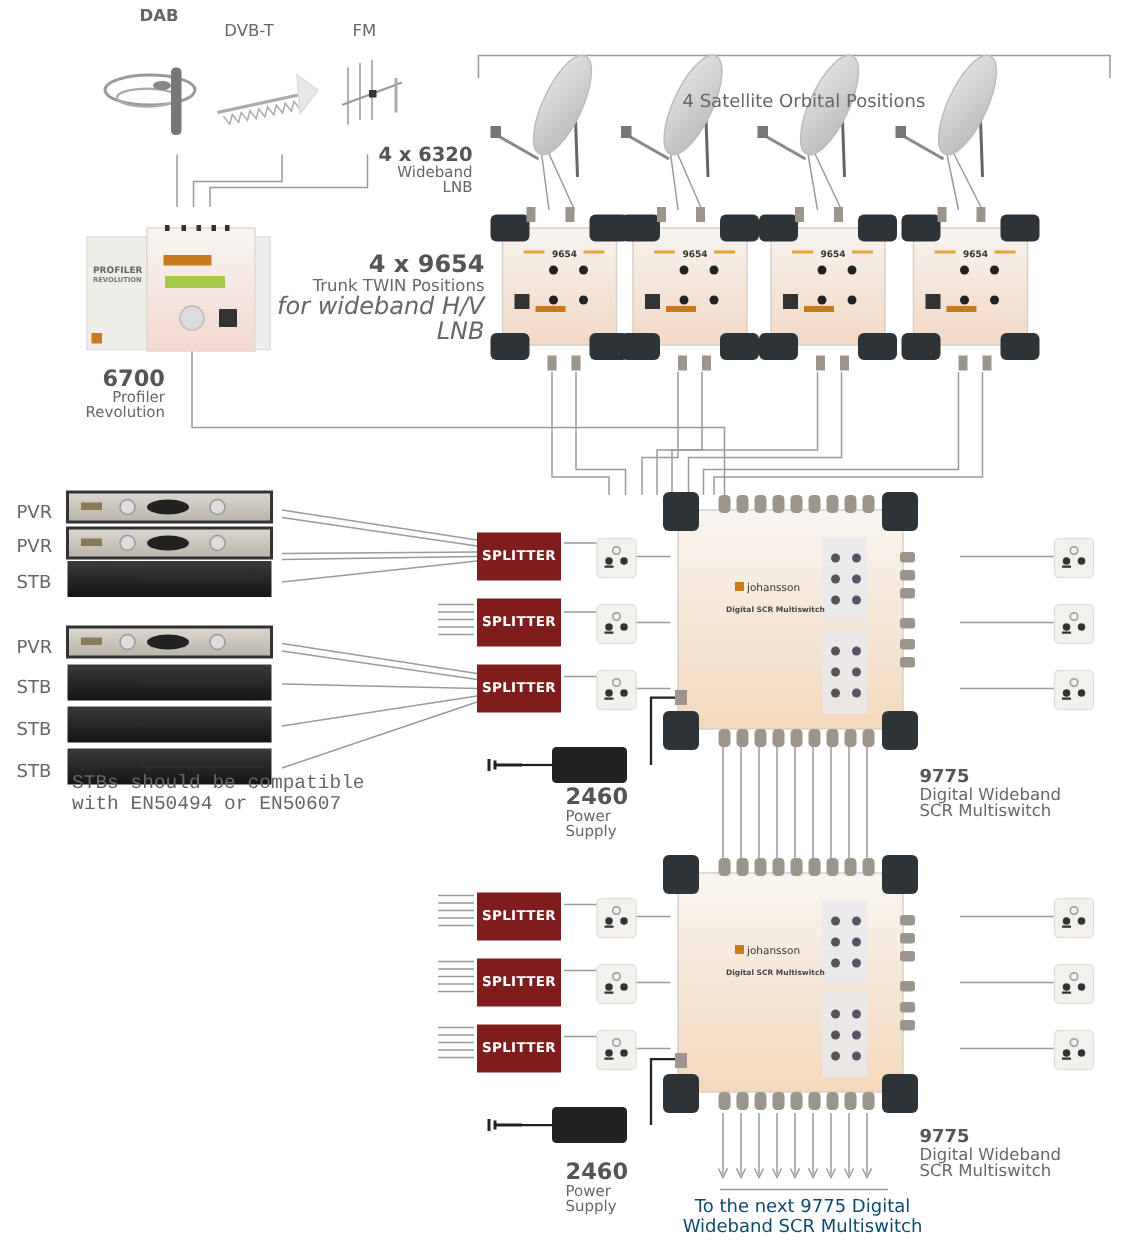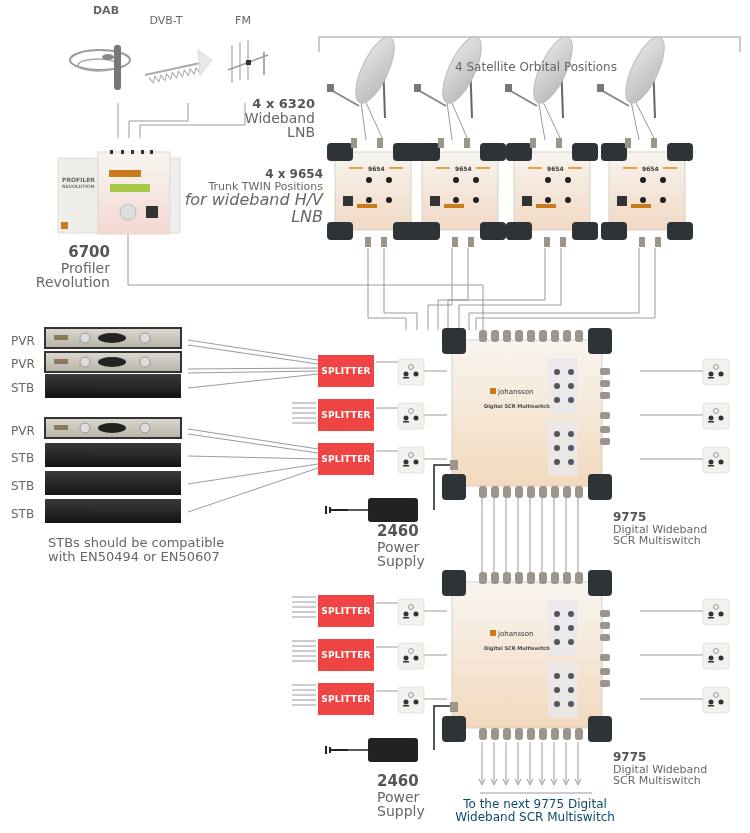--- a/index.html
+++ b/index.html
@@ -3,24 +3,24 @@
 <meta charset="utf-8">
 <style>
   html, body { margin:0; padding:0; background:#ffffff; }
   body { width:750px; height:833px; position:relative; overflow:hidden;
          font-family:"DejaVu Sans", sans-serif; color:#555; }
   #diagram { position:absolute; left:0; top:0; width:750px; height:833px; }
   .lbl { position:absolute; font-family:"DejaVu Sans", sans-serif; color:#666; line-height:1.05; }
   .ant-lbl { position:absolute; font-size:11px; color:#666; text-align:center; width:60px; }
   .title-lbl { position:absolute; font-size:12px; color:#666; }
   .num { font-weight:bold; color:#555; font-size:15px; display:block; }
-  .sub { font-size:14px; color:#666; display:block; }
+  .sub { font-size:10px; color:#666; display:block; }
   .right { text-align:right; }
   .dev-lbl { position:absolute; font-size:12px; color:#666; }
-  .splitter { position:absolute; width:56px; height:32px; background:#ef4444; color:#fff;
+  .splitter { position:absolute; width:56px; height:32px; background:#7f1d1d; color:#fff;
               font-size:9px; font-weight:bold; display:flex; align-items:center; justify-content:center;
               letter-spacing:0.2px; }
   .note { position:absolute; font-size:13px; color:#666; line-height:1.05; }
   .next-lbl { position:absolute; font-size:12px; color:#0c4a6e; text-align:center; line-height:1.1; }
 </style>
 </head>
 <body>
 
 <svg id="diagram" viewBox="0 0 750 833" xmlns="http://www.w3.org/2000/svg">
   <defs>
@@ -509,40 +509,40 @@
 
 <div class="title-lbl" style="left:455px;top:14px;margin-top:46px;">4 Satellite Orbital Positions</div>
 
 <div class="lbl right" style="left:200px;top:97px;width:115px;">
   <span class="num" style="font-size:13px;">4 x 6320</span>
   <span class="sub">Wideband</span>
   <span class="sub">LNB</span>
 </div>
 
 <div class="lbl right" style="left:180px;top:168px;width:143px;">
-  <span class="num" style="font-size:12px;">4 x 9654</span>
+  <span class="num" style="font-size:16px;">4 x 9654</span>
   <span class="sub" style="font-size:11px;">Trunk TWIN Positions</span>
   <span class="sub" style="font-size:16px;font-style:italic;">for wideband H/V LNB</span>
 </div>
 
 <div class="lbl right" style="left:30px;top:245px;width:80px;text-align:right;">
   <span class="num">6700</span>
   <span class="sub">Profiler</span>
   <span class="sub">Revolution</span>
 </div>
 
 <div class="dev-lbl" style="left:11px;top:334px;">PVR</div>
 <div class="dev-lbl" style="left:11px;top:357px;">PVR</div>
 <div class="dev-lbl" style="left:11px;top:381px;">STB</div>
 <div class="dev-lbl" style="left:11px;top:424px;">PVR</div>
 <div class="dev-lbl" style="left:11px;top:451px;">STB</div>
 <div class="dev-lbl" style="left:11px;top:479px;">STB</div>
 <div class="dev-lbl" style="left:11px;top:507px;">STB</div>
 
-<div class="note" style="left:48px;top:536px;">
+<div class="note" style="left:48px;top:515px;font-family:Liberation Mono, monospace;">
   <div>STBs should be compatible</div>
   <div>with EN50494 or EN50607</div>
 </div>
 
 <div class="splitter" style="left:318px;top:355px;">SPLITTER</div>
 <div class="splitter" style="left:318px;top:399px;">SPLITTER</div>
 <div class="splitter" style="left:318px;top:443px;">SPLITTER</div>
 <div class="splitter" style="left:318px;top:595px;">SPLITTER</div>
 <div class="splitter" style="left:318px;top:639px;">SPLITTER</div>
 <div class="splitter" style="left:318px;top:683px;">SPLITTER</div>

